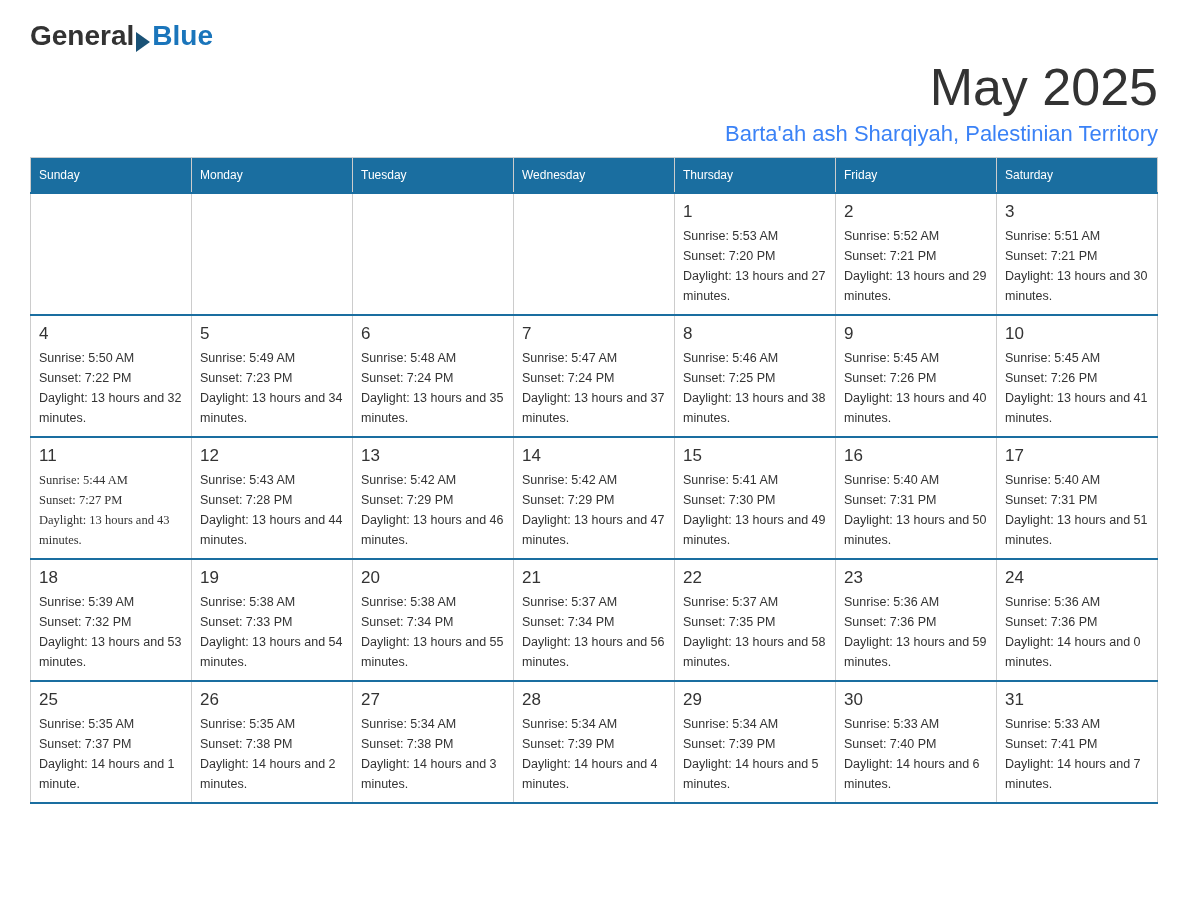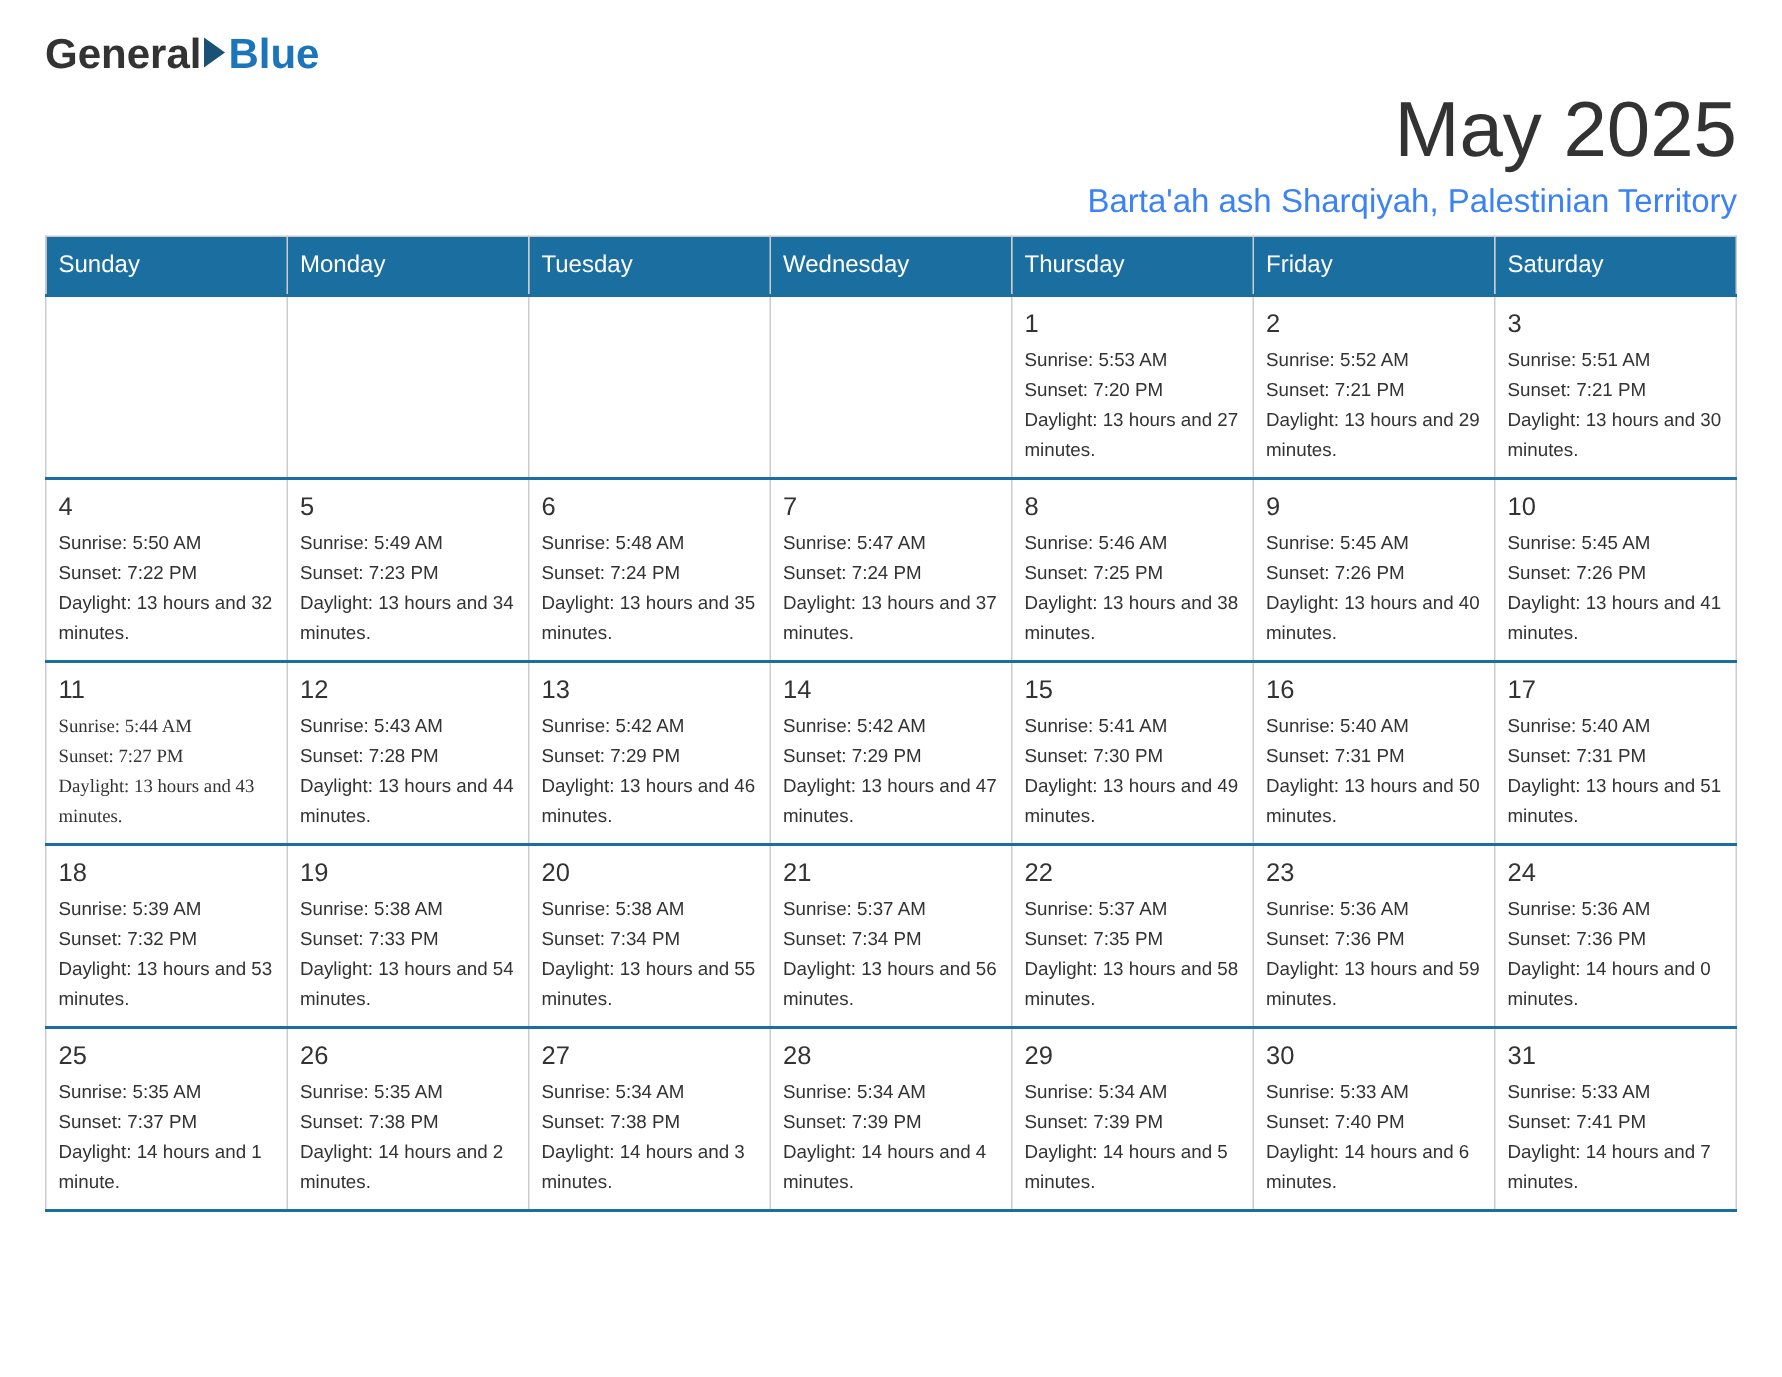--- a/index.html
+++ b/index.html
@@ -25,21 +25,21 @@
       display: flex;
       align-items: center;
     }
     .logo-general {
       font-size: 28px;
       font-weight: bold;
       color: #333;
     }
     .logo-blue-part {
       display: flex;
-      align-items: center;
+      align-items: flex-end;
     }
     .logo-arrow {
       width: 0;
       height: 0;
       border-left: 14px solid #1a5276;
       border-top: 10px solid transparent;
       border-bottom: 10px solid transparent;
       margin-left: 2px;
       margin-top: -2px;
     }
@@ -66,21 +66,21 @@
     }
     .calendar {
       width: 100%;
       border-collapse: collapse;
       margin-top: 10px;
     }
     .calendar th {
       background-color: #1a6ea0;
       color: #fff;
       padding: 10px 8px;
-      font-size: 16px;
+      font-size: 12px;
       font-weight: normal;
       text-align: left;
       border: 1px solid #ccc;
     }
     .calendar td {
       vertical-align: top;
       padding: 8px;
       border: 1px solid #ccc;
       width: 14.28%;
       min-height: 110px;

